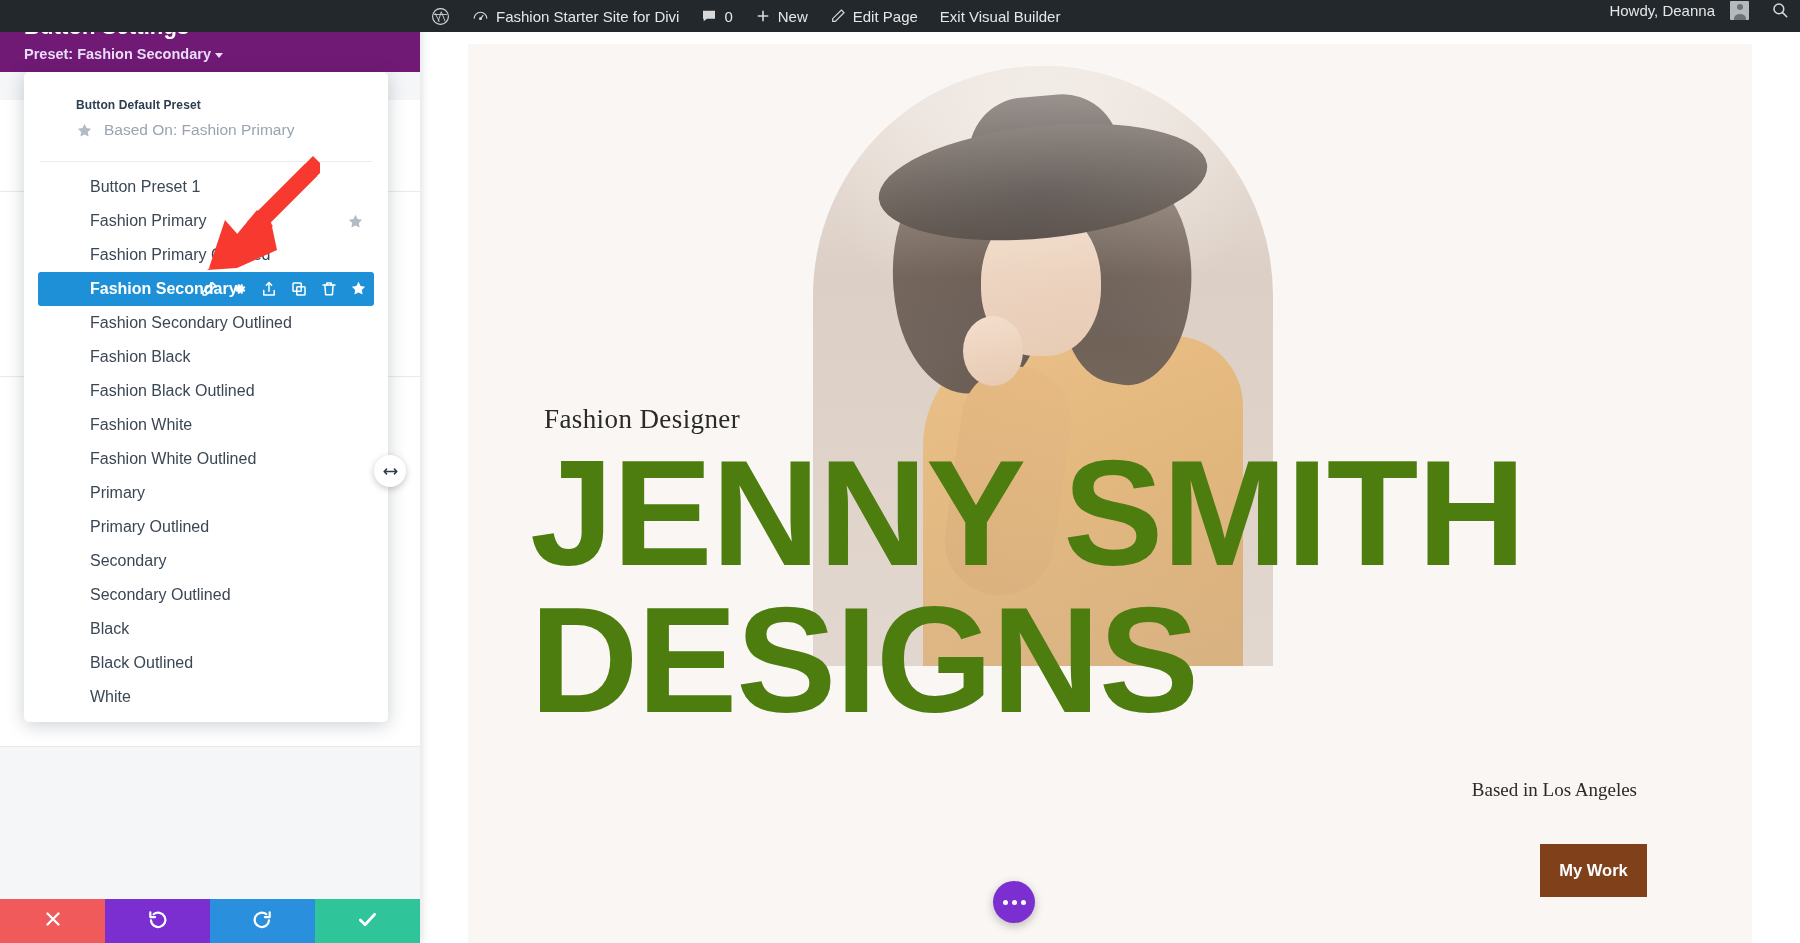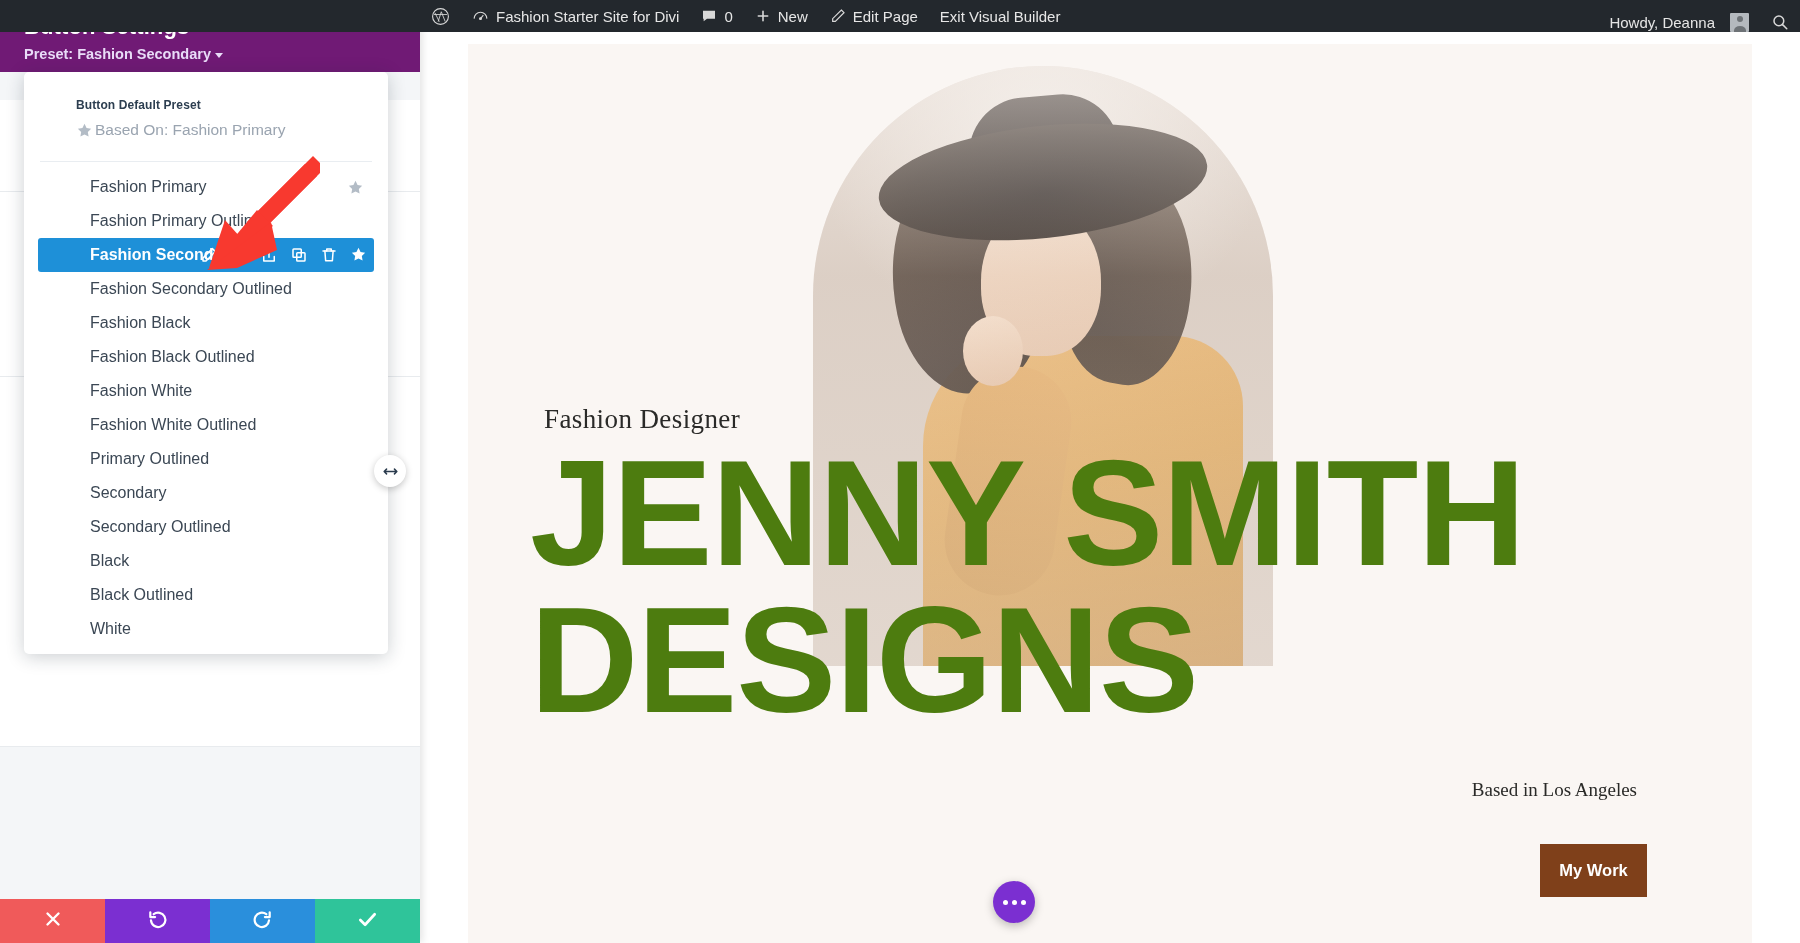--- a/index.html
+++ b/index.html
@@ -8,21 +8,21 @@
     overflow: hidden;
     font-family: "Liberation Sans", sans-serif;
     background: #ffffff;
   }
 
   
   #wp-adminbar {
     position: absolute; left: 0; top: 0;
     width: 1800px; height: 32px;
     background: #23282d;
-    display: flex; align-items: flex-start;
+    display: flex; align-items: flex-end;
     color: #d8d8d8; font-size: 15px;
     z-index: 60;
   }
   .ab-left-spacer { width: 420px; height: 32px; }
   .ab-item {
     display: flex; align-items: center; gap: 7px;
     height: 32px; padding: 0 11px;
     color: #e6e6e6; white-space: nowrap;
   }
   .ab-item .glyph { display: inline-flex; align-items: center; justify-content: center; }
@@ -108,21 +108,21 @@
     box-shadow: 0 3px 18px rgba(25,35,50,.22);
     padding: 14px 0 8px 0;
     z-index: 50;
   }
   .default-preset-block { padding: 6px 0 14px 0; }
   .dp-title {
     font-size: 12px; color: #2c3e50; font-weight: bold;
     padding: 6px 0 0 52px; letter-spacing: .1px;
   }
   .dp-based {
-    display: flex; align-items: center; gap: 2px;
+    display: flex; align-items: center; gap: 11px;
     padding: 9px 0 2px 52px; color: #9aa4b0; font-size: 15.5px;
   }
   .dp-star { width: 17px; height: 17px; flex: 0 0 17px; }
   .dd-divider { height: 1px; background: #e9edf1; margin: 6px 16px 8px 16px; }
 
   .preset-row {
     position: relative;
     display: flex; align-items: center;
     height: 34px; padding-left: 52px;
     font-size: 16px; color: #3b4754;
@@ -445,20 +445,23 @@
         <span class="dp-star">
           <svg width="17" height="17" viewBox="0 0 24 24" fill="#b3bcc6">
             <path d="M12 2.6l2.9 5.9 6.5.95-4.7 4.6 1.1 6.5L12 17.5l-5.8 3.05 1.1-6.5-4.7-4.6 6.5-.95z"></path>
           </svg>
         </span>
         <span>Based On: Fashion Primary</span>
       </div>
     </div>
     <div class="dd-divider"></div>
     <div id="preset-list">
+        <div class="preset-row">
+          <span class="lbl">Button Preset 1</span>
+        </div>
         <div class="preset-row">
           <span class="lbl">Fashion Primary</span>
           <span class="trailing-star"><svg width="17" height="17" viewBox="0 0 24 24" fill="#b3bcc6">
   <path d="M12 2.6l2.9 5.9 6.5.95-4.7 4.6 1.1 6.5L12 17.5l-5.8 3.05 1.1-6.5-4.7-4.6 6.5-.95z"></path>
             </svg></span>
         </div>
         <div class="preset-row">
           <span class="lbl">Fashion Primary Outlined</span>
         </div>
         <div class="preset-row active">
@@ -499,20 +502,23 @@
         <div class="preset-row">
           <span class="lbl">Fashion Black Outlined</span>
         </div>
         <div class="preset-row">
           <span class="lbl">Fashion White</span>
         </div>
         <div class="preset-row">
           <span class="lbl">Fashion White Outlined</span>
         </div>
         <div class="preset-row">
+          <span class="lbl">Primary</span>
+        </div>
+        <div class="preset-row">
           <span class="lbl">Primary Outlined</span>
         </div>
         <div class="preset-row">
           <span class="lbl">Secondary</span>
         </div>
         <div class="preset-row">
           <span class="lbl">Secondary Outlined</span>
         </div>
         <div class="preset-row">
           <span class="lbl">Black</span>

